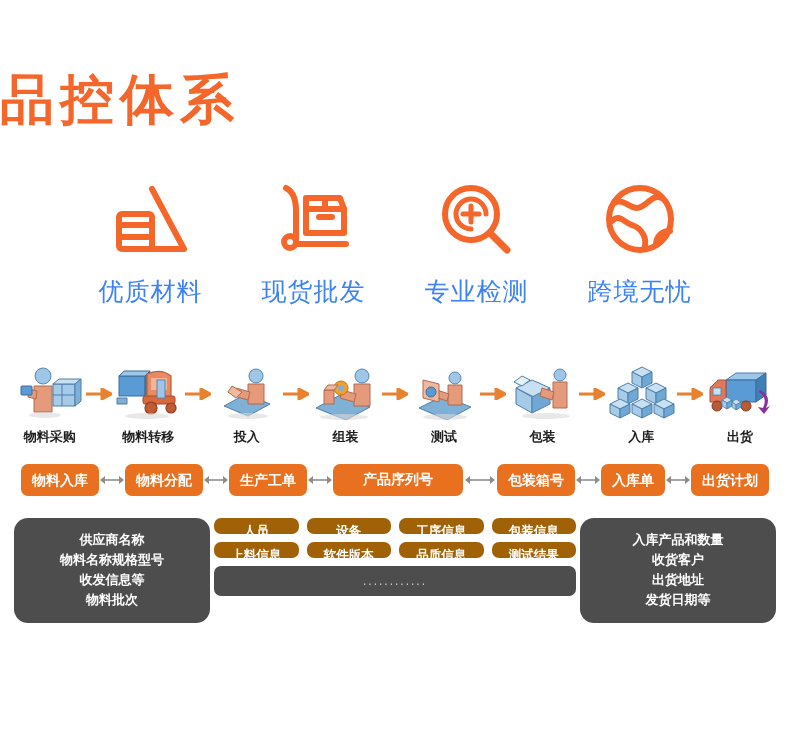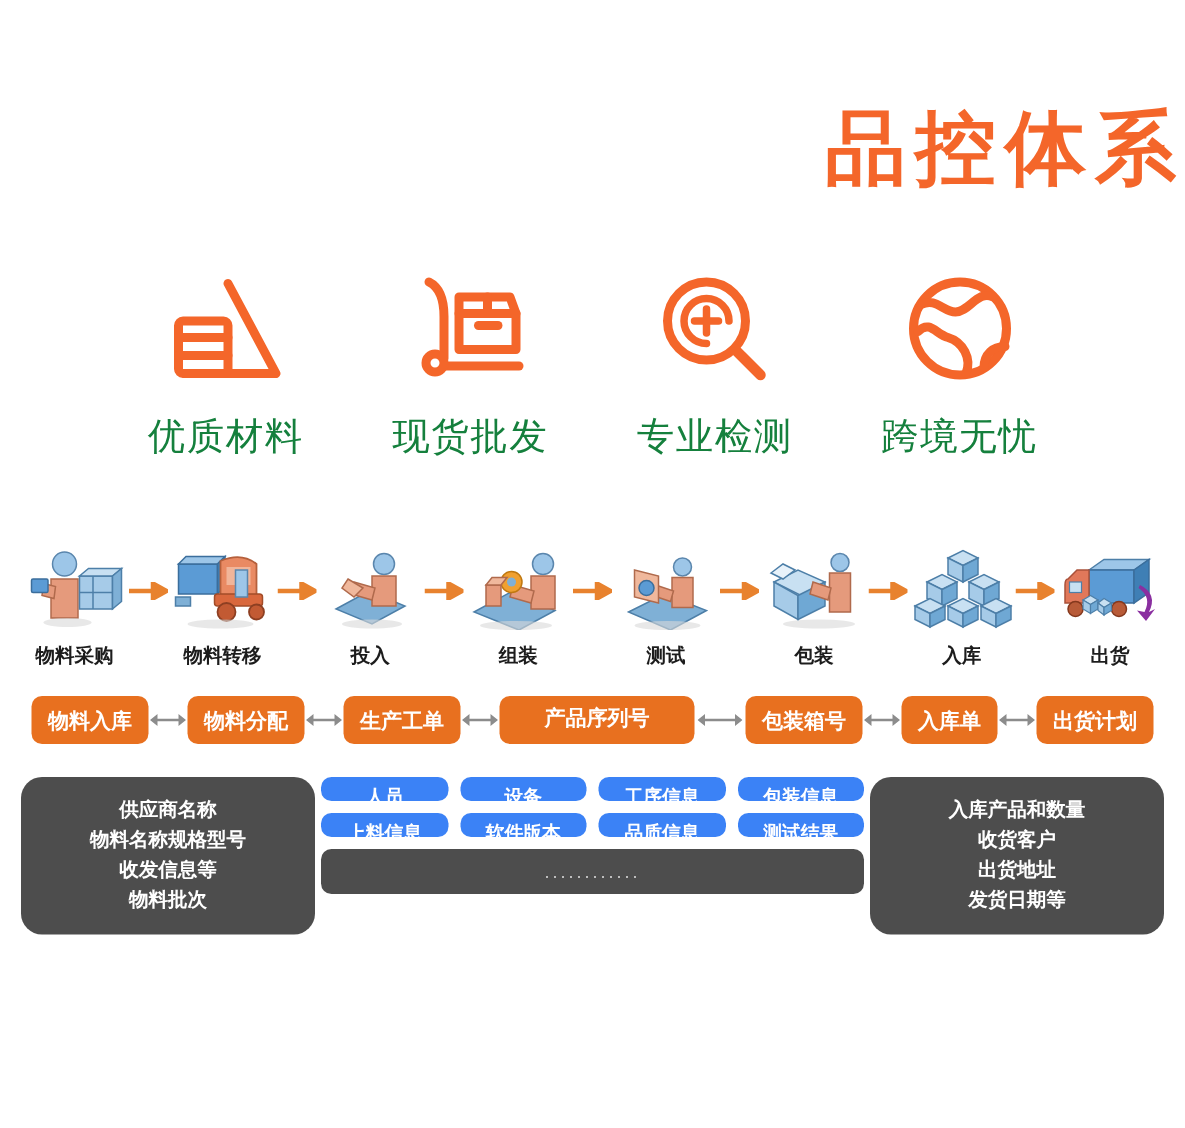--- a/index.html
+++ b/index.html
@@ -12,21 +12,21 @@
     width: 790px;
     height: 752px;
     font-family: "Liberation Sans", "DejaVu Sans", sans-serif;
     color: #333;
     overflow: hidden;
     position: relative;
   }
 
   
   .page-title {
-    text-align: right;
+    text-align: left;
     color: #f4662a;
     font-size: 54px;
     font-weight: bold;
     letter-spacing: 6px;
     line-height: 1;
     padding-top: 72px;
     margin: 0;
     user-select: none;
   }
 
@@ -45,21 +45,21 @@
   .feature-icon {
     height: 92px;
     display: flex;
     align-items: center;
     justify-content: center;
   }
   .feature-icon svg { display: block; }
   .feature-label {
     margin-top: 12px;
     font-size: 25px;
-    color: #15803d;
+    color: #3b82f6;
     letter-spacing: 1px;
     line-height: 1.1;
   }
 
   
   .flow {
     margin-top: 52px;
     display: flex;
     justify-content: flex-end;
     align-items: flex-end;
@@ -151,21 +151,21 @@
     display: flex;
     flex-direction: column;
     gap: 8px;
   }
   .mid-grid {
     display: grid;
     grid-template-columns: repeat(4, 1fr);
     gap: 8px;
   }
   .dtag {
-    background: #3b82f6;
+    background: #a16207;
     color: #ffffff;
     border-radius: 7px;
     height: 16px;
     line-height: 26px;
     font-size: 12.5px;
     font-weight: bold;
     text-align: center;
     white-space: nowrap;
   }
   .dbar {

